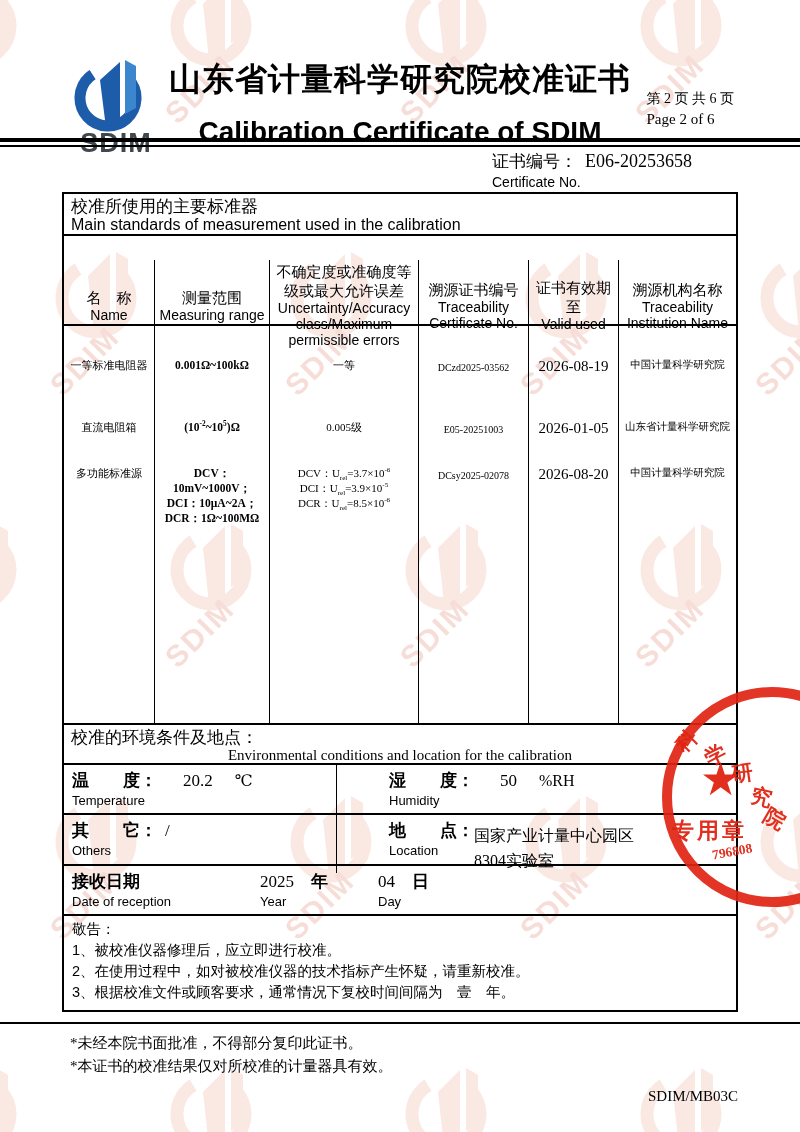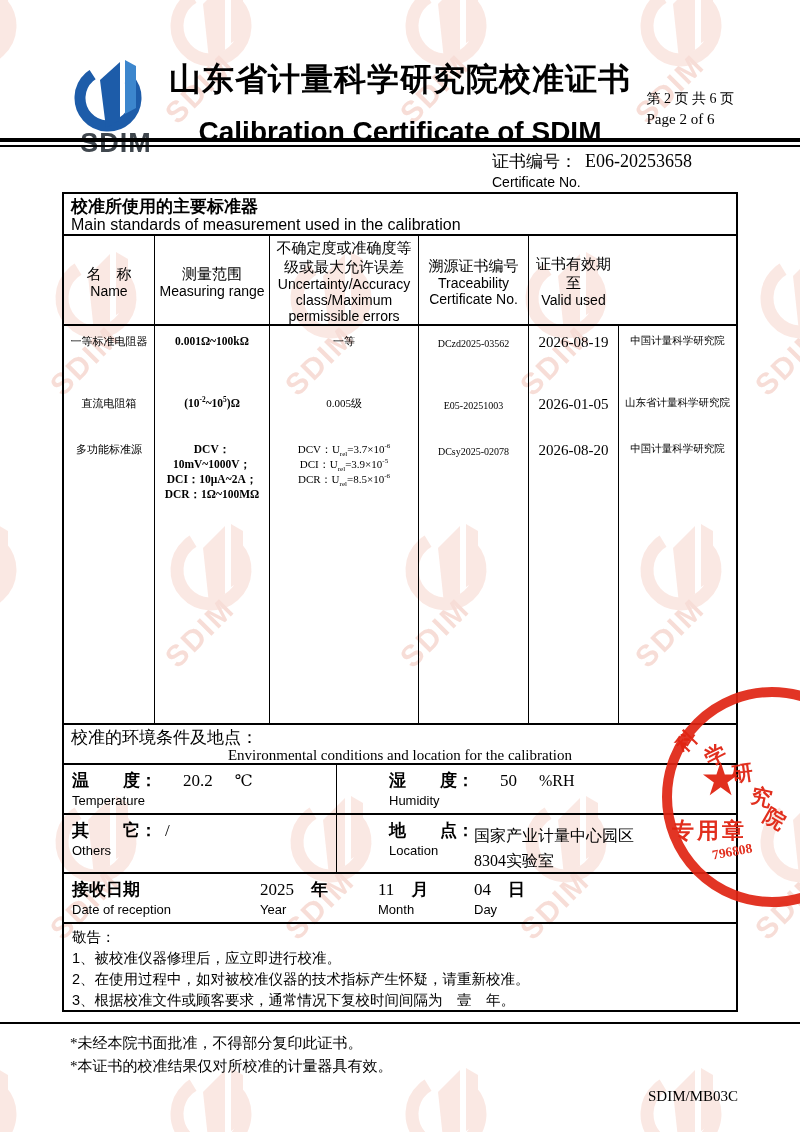--- a/index.html
+++ b/index.html
@@ -32,24 +32,24 @@
   .cert-no { position:absolute; left:492px; top:151px; line-height:21px; }
   .cert-no .zh { font-size:17px; }
   .cert-no .val { font-size:18px; margin-left:8px; }
   .cert-no .en { font-family:"Liberation Sans","DejaVu Sans",sans-serif; font-size:14px; }
   
   .table { position:absolute; left:62px; top:192px; width:676px; height:820px;
     border:2px solid #000; z-index:1; background:transparent; }
   .sec { border-top:2px solid #000; }
   .sec:first-child { border-top:none; }
   .sec-title { height:40px; padding:2px 7px; }
-  .sec-title .zh { font-family:"Liberation Sans","DejaVu Sans",sans-serif; font-size:17px; line-height:21px;font-weight:bold; }
+  .sec-title .zh { font-family:"Liberation Sans","DejaVu Sans",sans-serif; font-size:17px; line-height:21px; }
   .sec-title .en { font-family:"Liberation Sans","DejaVu Sans",sans-serif; font-size:16px; line-height:15px; }
   .cols { display:grid; grid-template-columns:90px 115px 149px 110px 90px 1fr; }
-  .cols > div { border-left:1px solid #000; }
+  .cols > div { border-left:1px solid #000;margin-top:24px; }
   .cols > div:first-child { border-left:none; }
   .th { height:90px; }
   .th > div { display:flex; flex-direction:column; justify-content:center; align-items:center;
     text-align:center; padding:2px 3px; }
   .th .zh { font-size:15px; line-height:19px; font-family:"Liberation Sans","DejaVu Sans",sans-serif; }
   .th .en { font-size:14px; line-height:16px; font-family:"Liberation Sans","DejaVu Sans",sans-serif; }
   .tbody { height:399px; }
   .tbody > div { display:grid; grid-template-rows:62px 46px 1fr; text-align:center; }
   .cell { padding-top:8px; }
   .c-name { font-size:11px; line-height:14px; }
@@ -58,21 +58,21 @@
   .c-cert { font-size:10px; line-height:19px; padding-left:10px; padding-right:10px; }
   .c-date { font-size:15px; }
   .c-inst { font-size:10.5px; }
   sup,sub { font-size:64%; line-height:0; }
   .env-title { height:40px; padding:2px 7px; }
   .env-title .zh { font-family:"Liberation Sans","DejaVu Sans",sans-serif; font-size:17px; line-height:21px; }
   .env-title .en { font-family:Liberation Serif, serif; font-size:15px; line-height:15px;text-align:center; }
   .two-col { display:grid; grid-template-columns:272px 1fr; }
   .two-col > div:last-child { border-left:1px solid #000; }
   .row-temp { height:50px; }
-  .row-oth { height:59px; }
+  .row-oth { height:51px; }
   .pair { padding:4px 0 0 8px; }
   .pair .l1 { font-size:17px; line-height:24px; }
   .pair .lab { font-family:"Liberation Sans","DejaVu Sans",sans-serif; font-weight:bold; font-size:17px; }
   .pair .v { margin-left:26px; }
   .pair .u { margin-left:22px; font-size:16px; }
   .pair .l2 { font-family:"Liberation Sans","DejaVu Sans",sans-serif; font-size:13px; line-height:16px; }
   .ind { padding-left:52px; }
   .loc { display:flex; }
   .loc .val { font-size:16px; line-height:25px; white-space:pre-line; margin-top:4px; }
   .row-recv { height:50px; display:flex; padding:4px 0 0 8px; }
@@ -254,20 +254,24 @@
         <span class="en">Uncertainty/Accuracy class/Maximum permissible errors</span>
       </div>
       <div>
         <span class="zh">溯源证书编号</span>
         <span class="en">Traceability Certificate No.</span>
       </div>
       <div>
         <span class="zh">证书有效期至</span>
         <span class="en">Valid used</span>
       </div>
+      <div>
+        <span class="zh">溯源机构名称</span>
+        <span class="en">Traceability Institution Name</span>
+      </div>
     </div>
 
     <div class="sec tbody cols">
       <div>
         <div class="cell c-name">一等标准电阻器</div>
         <div class="cell c-name">直流电阻箱</div>
         <div class="cell c-name">多功能标准源</div>
       </div>
       <div>
         <div class="cell c-range">0.001Ω~100kΩ</div>
@@ -333,24 +337,20 @@
     </div>
 
     <div class="sec row-recv">
       <div class="g g1">
         <div class="t lab">接收日期</div>
         <div class="b">Date of reception</div>
       </div>
       <div class="g g2">
         <div class="t"><span>2025</span>　<span class="lab">年</span></div>
         <div class="b">Year</div>
-      </div>
-      <div class="g g3">
-        <div class="t"><span>11</span>　<span class="lab">月</span></div>
-        <div class="b">Month</div>
       </div>
       <div class="g g4">
         <div class="t"><span>04</span>　<span class="lab">日</span></div>
         <div class="b">Day</div>
       </div>
     </div>
 
     <div class="sec remarks">
       <div class="t">敬告：</div>
       <div class="li">1、被校准仪器修理后，应立即进行校准。</div>

